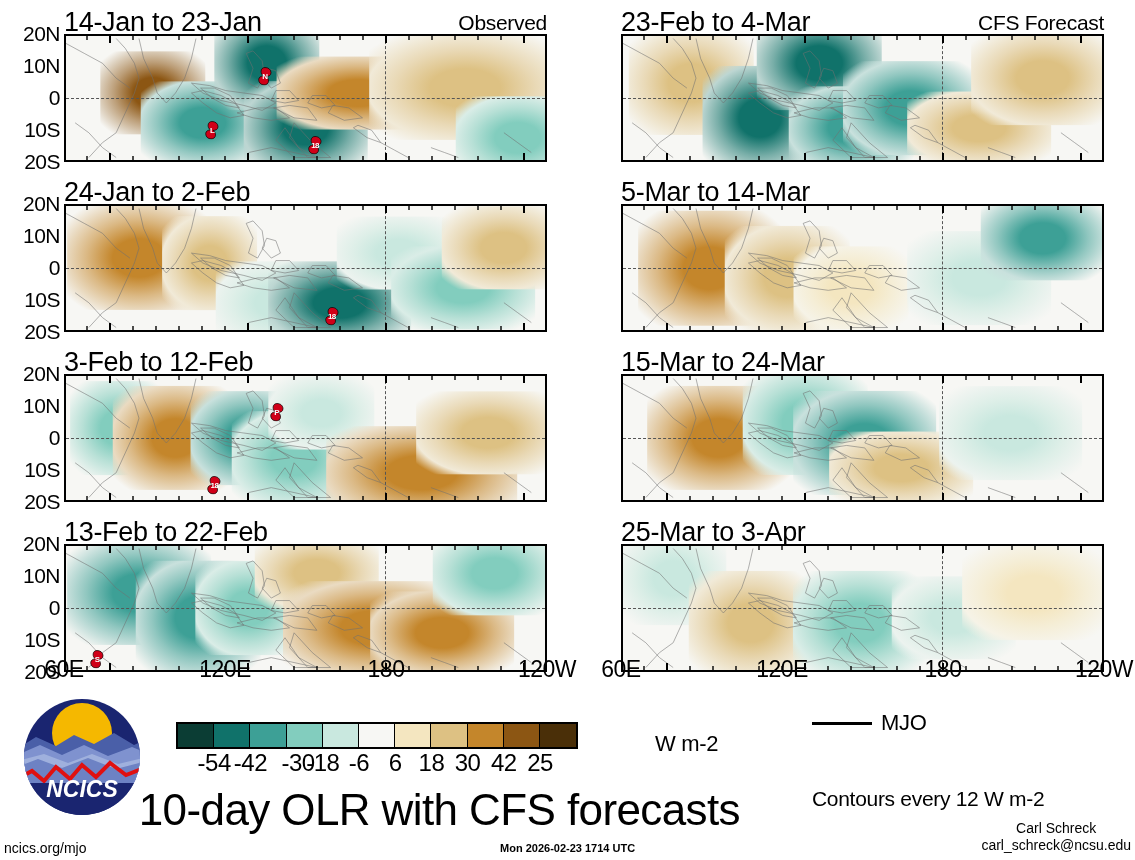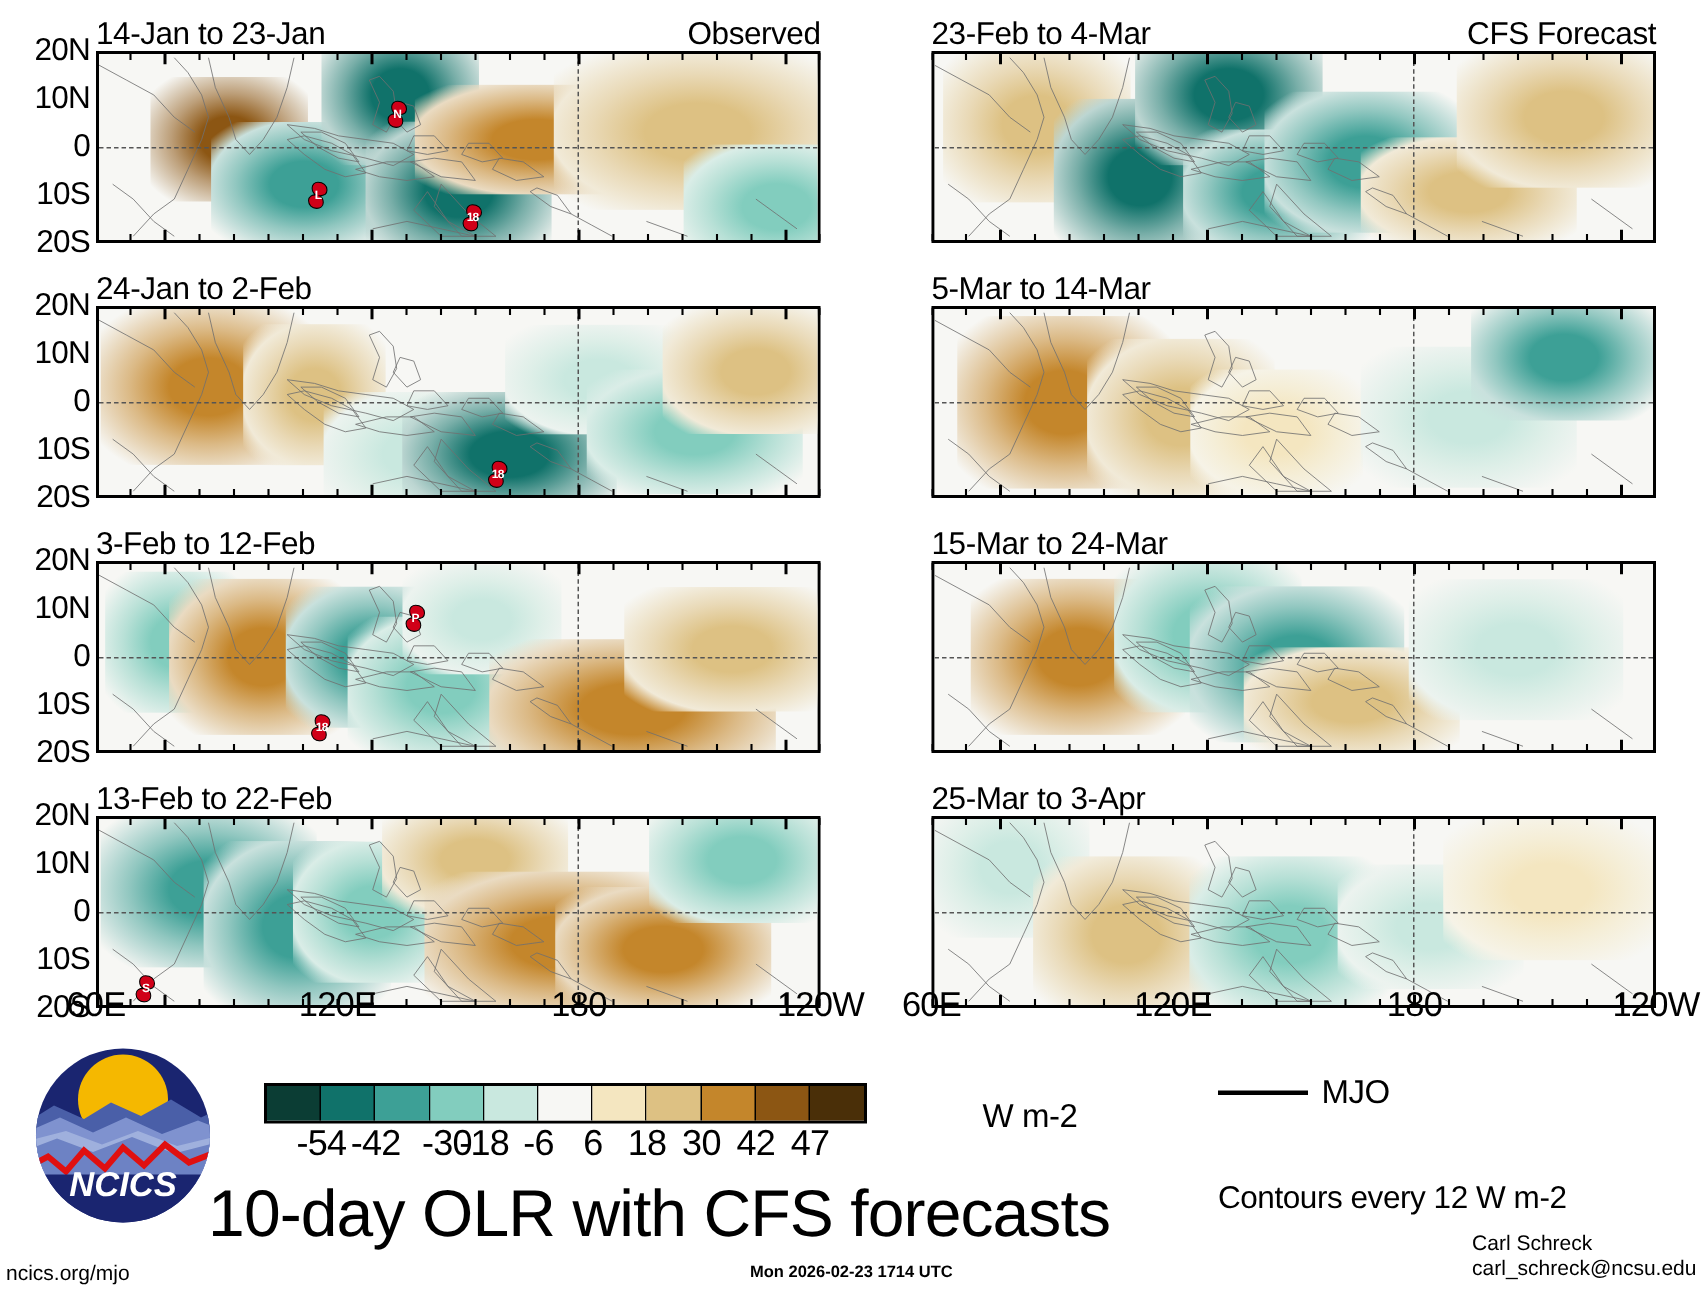--- a/index.html
+++ b/index.html
@@ -2,21 +2,21 @@
 <html><head>
 <meta charset="utf-8">
 <title>10-day OLR with CFS forecasts</title>
 <style>
   html,body{margin:0;padding:0;background:#ffffff;}
   body{width:1135px;height:860px;position:relative;overflow:hidden;
        font-family:"Liberation Sans",sans-serif;color:#000;}
 
   
   .panel{position:absolute;}
-  .panel-title{position:absolute;top:-2px;left:0;font-size:21px;line-height:21px;
+  .panel-title{position:absolute;top:-2px;left:0;font-size:27px;line-height:21px;
        white-space:nowrap;letter-spacing:-0.3px;}
   .panel-corner{position:absolute;top:-2px;right:0;font-size:21px;line-height:21px;
        white-space:nowrap;letter-spacing:-0.3px;}
   .map{position:absolute;top:20px;left:0;border:2px solid #000;box-sizing:border-box;
        overflow:hidden;background:#f7f8f6;}
 
   
   .ylab{position:absolute;right:0;font-size:21px;line-height:21px;text-align:right;
         white-space:nowrap;letter-spacing:-0.5px;}
   .yaxis{position:absolute;width:56px;}
@@ -38,33 +38,33 @@
   #colorbar{display:flex;border:2px solid #000;box-sizing:content-box;}
   #colorbar div{width:36.2px;height:23px;border-right:1px solid #000;box-sizing:border-box;}
   #colorbar div:last-child{border-right:none;}
   #cbar-ticks{position:relative;height:26px;}
   #cbar-ticks span{position:absolute;top:2px;font-size:24px;line-height:24px;
        transform:translateX(-50%);white-space:nowrap;letter-spacing:-0.5px;}
   #cbar-units{position:absolute;left:655px;top:731px;font-size:22px;letter-spacing:-0.3px;}
 
   
   #legend{position:absolute;left:812px;top:712px;width:310px;}
-  .leg-row{display:flex;align-items:center;height:32px;}
+  .leg-row{display:flex;align-items:flex-start;height:32px;}
   .leg-item{display:flex;align-items:center;width:152px;}
   .leg-line{width:60px;height:0;margin-right:9px;flex:0 0 60px;}
   .leg-lbl{font-size:22px;line-height:22px;letter-spacing:-0.3px;}
   #contour-note{position:absolute;left:812px;top:787px;font-size:21px;letter-spacing:-0.3px;
        white-space:nowrap;}
 
   
   #main-title{position:absolute;left:0;top:793px;width:740px;text-align:right;
        font-size:44px;line-height:34px;letter-spacing:-0.6px;}
   #foot-left{position:absolute;left:4px;top:840px;font-size:14px;}
   #foot-center{position:absolute;left:500px;top:842px;font-size:11px;font-weight:bold;}
-  #foot-right{position:absolute;right:4px;top:820px;text-align:left;font-size:14px;
+  #foot-right{position:absolute;right:4px;top:820px;text-align:center;font-size:14px;
        line-height:17px;}
 
   
   #logo{position:absolute;left:22px;top:697px;width:120px;height:120px;}
 
   
   .cyc{position:absolute;width:15px;height:19px;transform:translate(-50%,-50%);}
   .cyc span{position:absolute;left:0;top:0;width:100%;height:100%;
        display:flex;align-items:center;justify-content:center;
        font-size:8px;font-weight:bold;color:#fff;letter-spacing:-0.5px;}
@@ -1126,21 +1126,21 @@
   <div id="cbar-ticks">
       <span style="left:38.2px">-54</span>
       <span style="left:74.4px">-42</span>
       <span style="left:122px">-30</span>
       <span style="left:146.8px">-18</span>
       <span style="left:183px">-6</span>
       <span style="left:219.20000000000002px">6</span>
       <span style="left:255.40000000000003px">18</span>
       <span style="left:291.6px">30</span>
       <span style="left:327.8px">42</span>
-      <span style="left:364px">47</span>
+      <span style="left:364px">25</span>
     </div>
 </div>
 <div id="cbar-units">W m-2</div>
 
 <div id="legend">
   <div class="leg-row">
     <div class="leg-item">
       <span class="leg-line" id="leg-line-0" style="border-top: 3px solid rgb(0, 0, 0);"></span>
       <span class="leg-lbl">MJO</span>
     </div>

